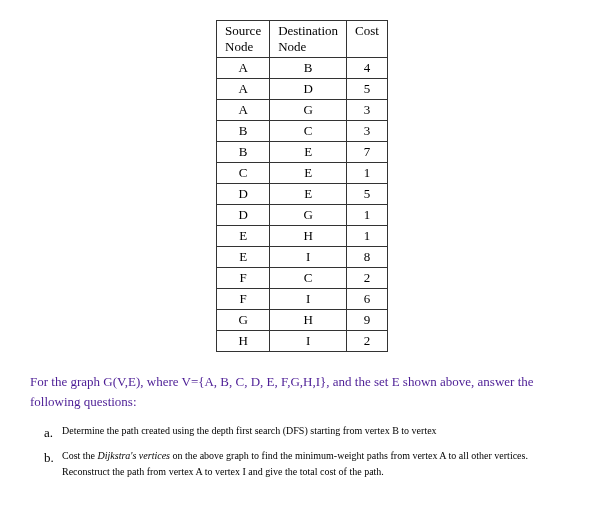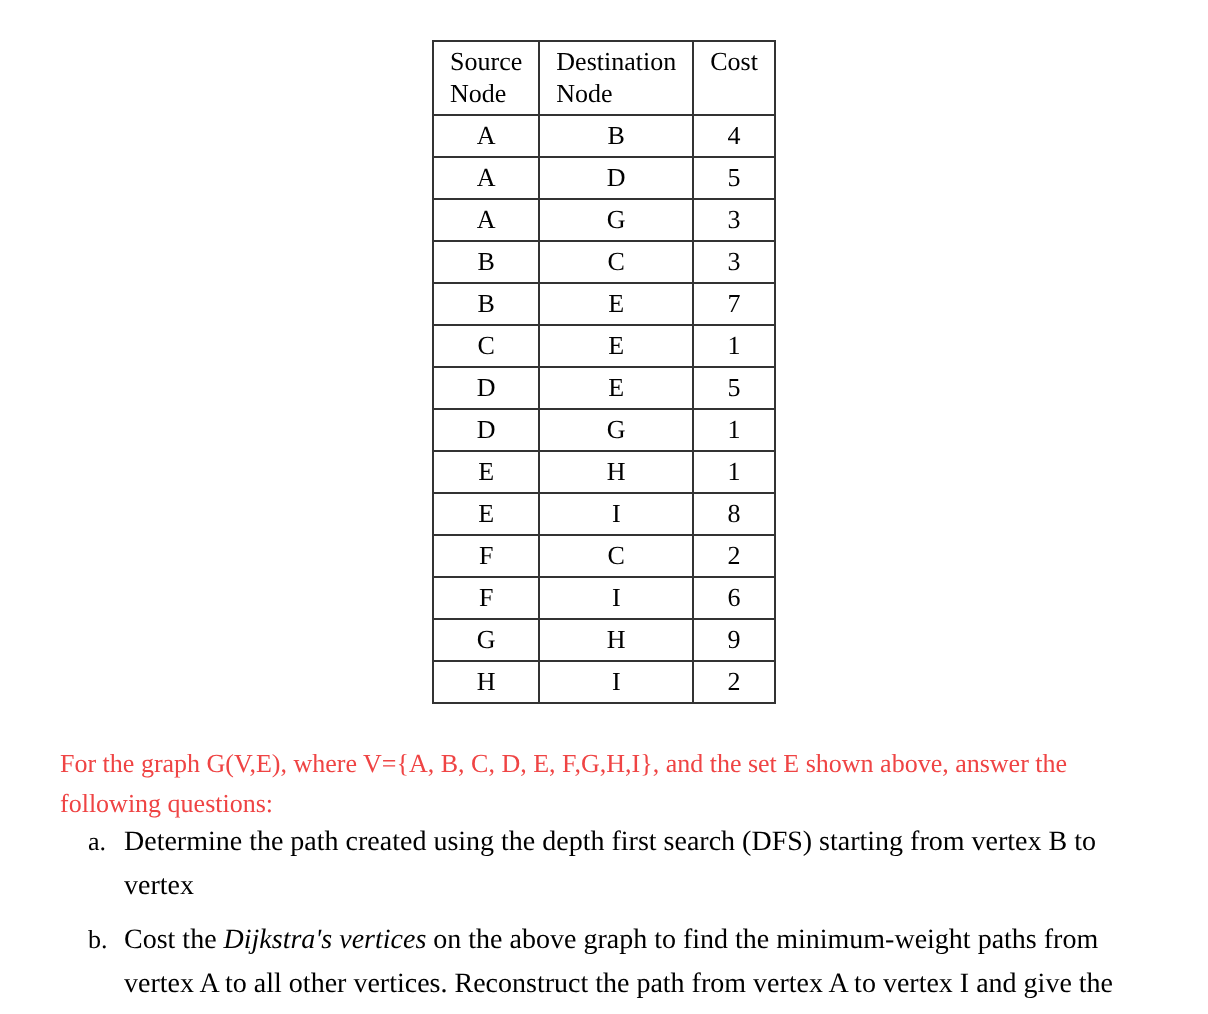--- a/index.html
+++ b/index.html
@@ -37,39 +37,39 @@
     }
     table th.cost-header {
       text-align: center;
     }
     table td {
       text-align: center;
     }
     .paragraph {
       font-size: 13px;
       line-height: 1.5;
-      margin-bottom: 0;
-      color: #ef4444;
+      margin-bottom: 12px;
+      color: #4c1d95;
     }
     .questions {
       font-size: 13px;
       line-height: 1.6;
       color: #000;
     }
     .question-item {
       display: flex;
       margin-bottom: 4px;
       padding-left: 14px;
     }
     .question-label {
       min-width: 18px;
       font-size: 13px;
     }
     .question-text {
-      font-size: 14px;
+      font-size: 10px;
       flex: 1;
     }
   </style>
 </head>
 <body>
 
 <div class="table-container">
   <table>
     <thead>
       <tr>

